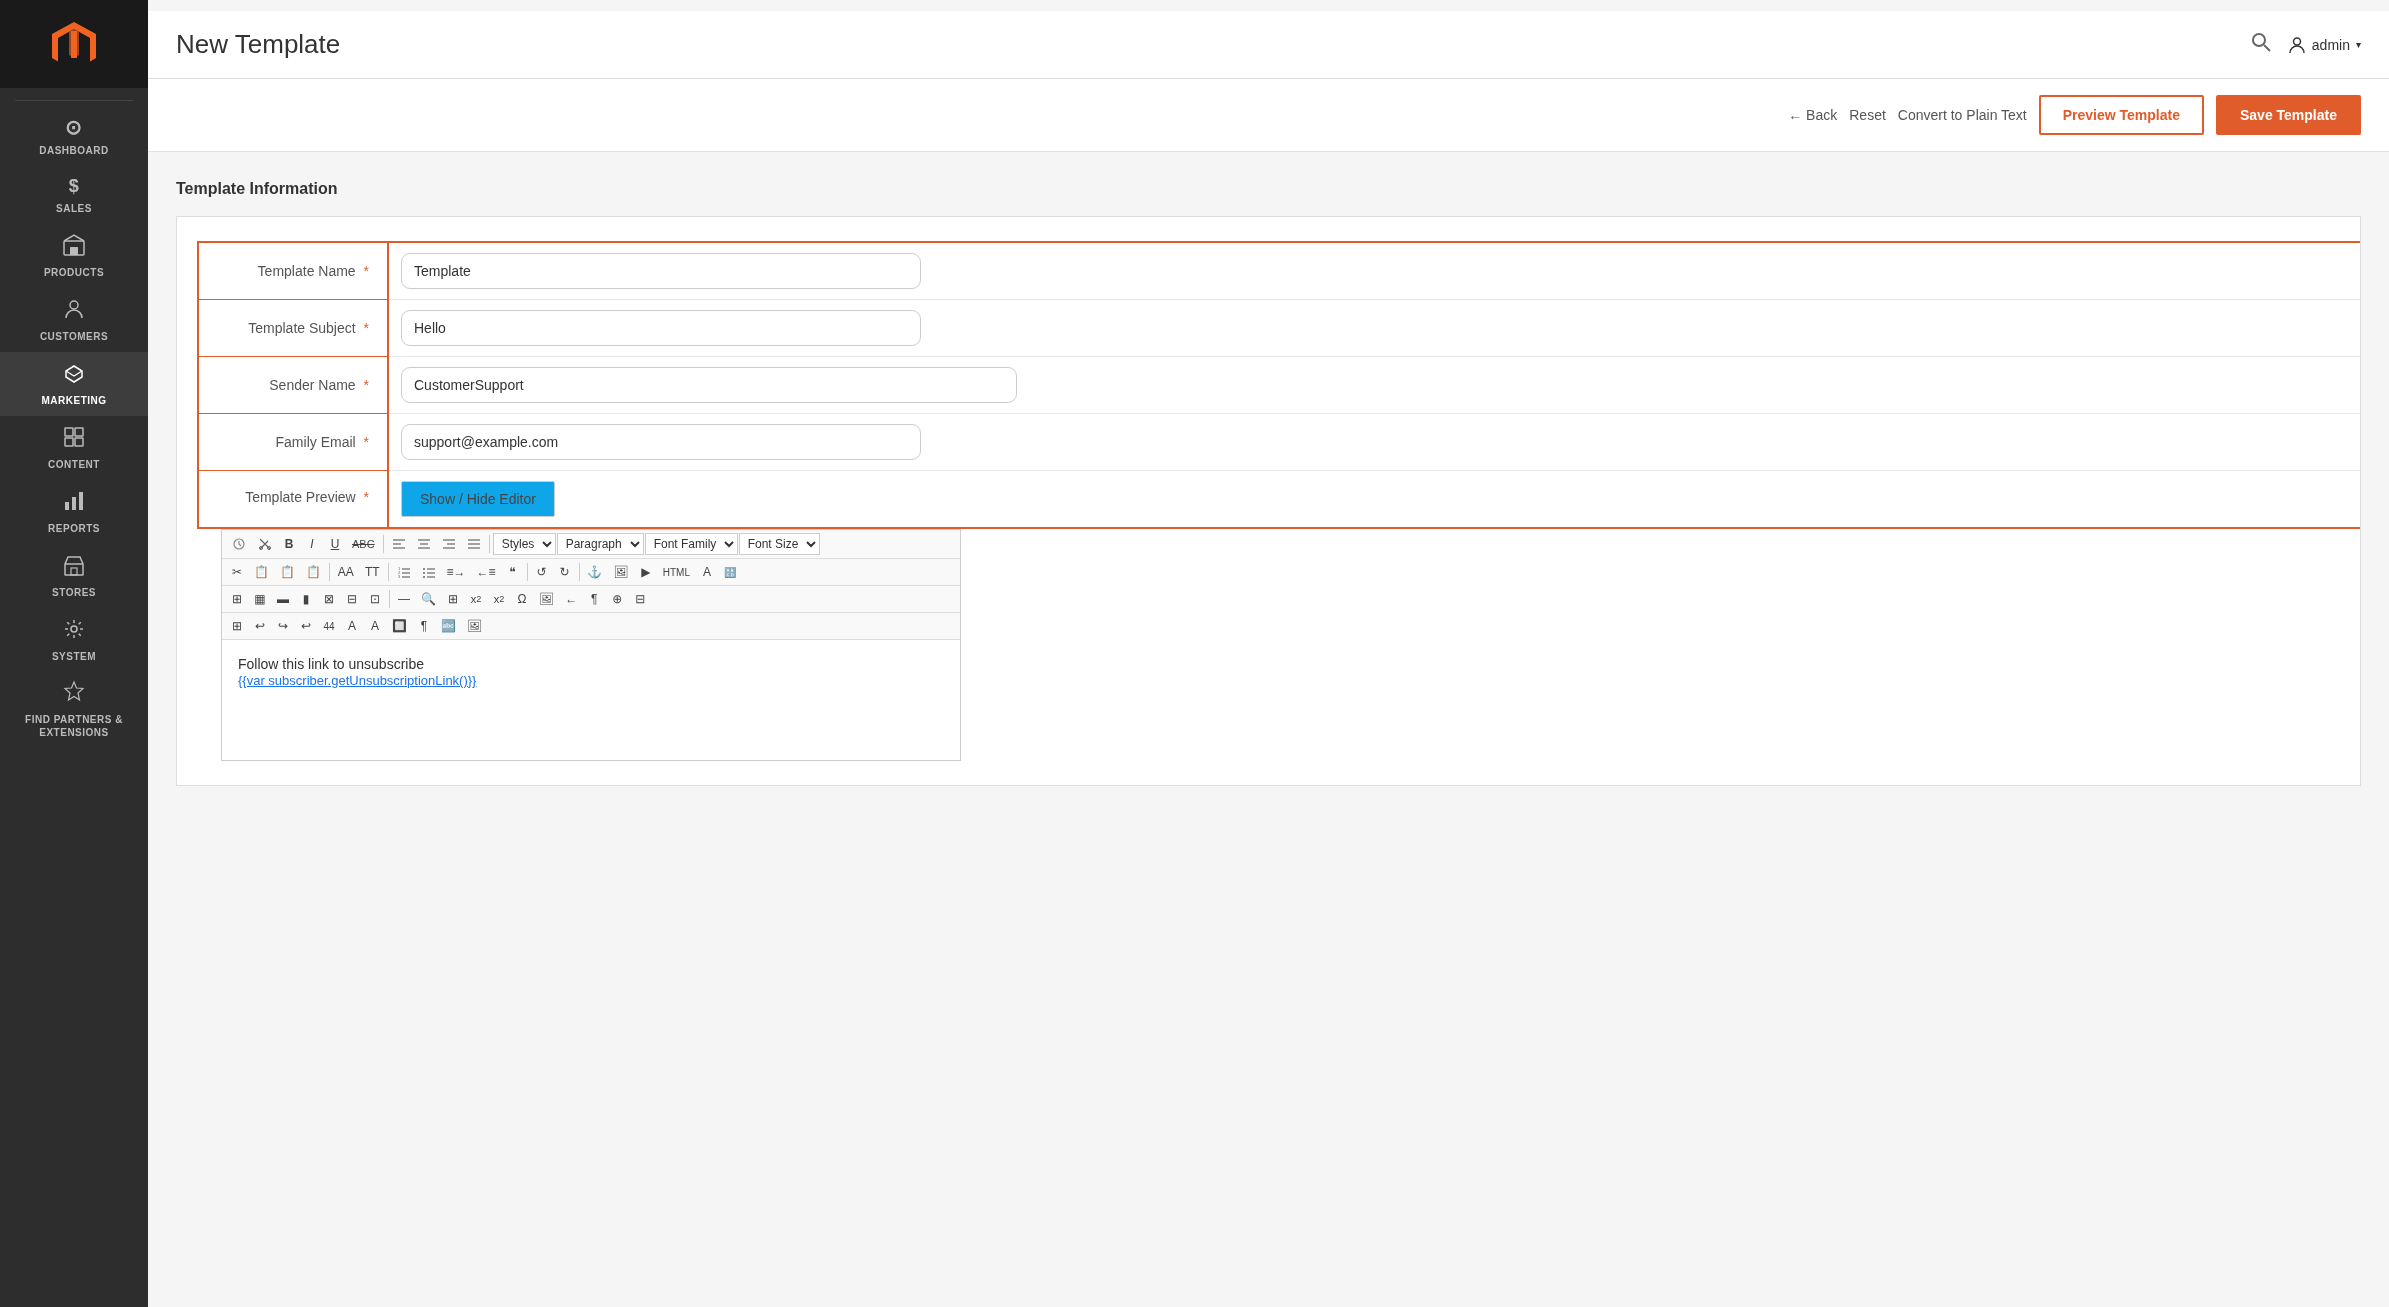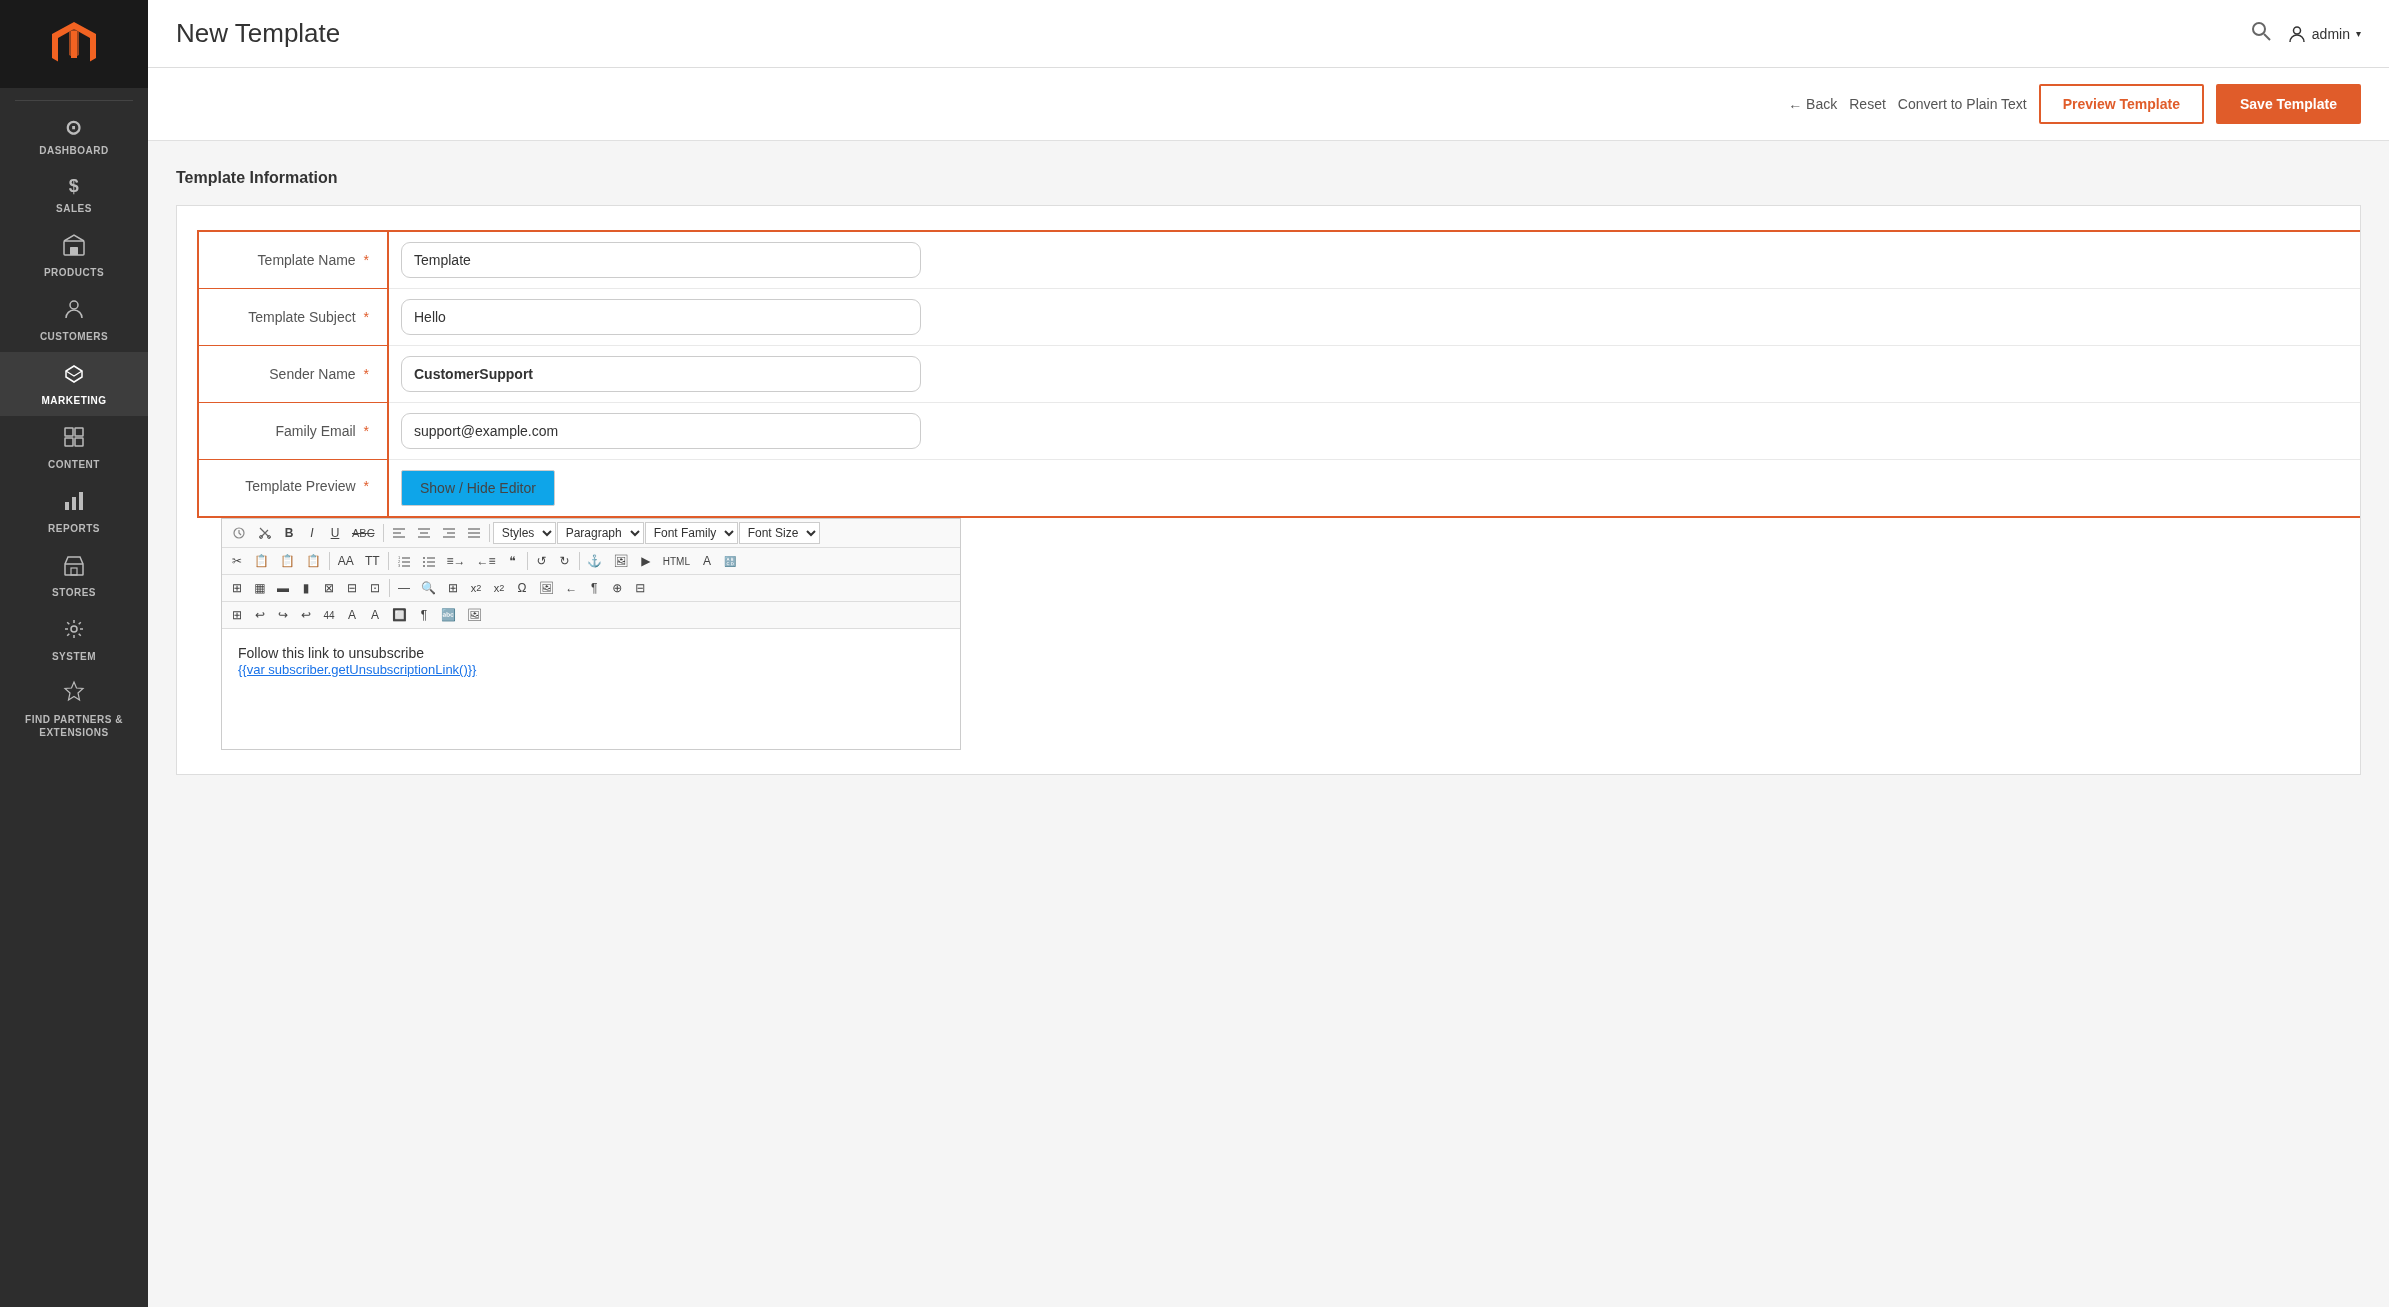--- a/index.html
+++ b/index.html
@@ -51,20 +51,21 @@
     .sidebar-item .icon { font-size: 20px; margin-bottom: 2px; }
     .sidebar-item-label { font-size: 10px; }
     .sidebar-item.marketing { color: #fff; background: #3a3a3a; }
 
     
     .main {
       flex: 1;
       display: flex;
       flex-direction: column;
       overflow: hidden;
+      margin-top: 11px;
     }
 
     
     .top-header {
       background: #fff;
       border-bottom: 1px solid #ddd;
       display: flex;
       align-items: center;
       padding: 0 28px;
       height: 68px;
@@ -397,21 +398,21 @@
                 <input type="text" class="form-input" value="Hello" style="width: 520px;">
               </td>
             </tr>
 
             <tr>
               <td style="border-left: 2px solid #e05c2a; border-right: 2px solid #e05c2a; border-bottom: 1px solid #e05c2a; padding:14px 18px 14px 22px; text-align:right; font-size:14px; color:#555; font-weight:500; white-space:nowrap; background:#fff;">
                 <span>Sender Name</span>
                 <span class="required-star">*</span>
               </td>
               <td style="border-bottom: 1px solid #e9e9e9; padding:10px 12px; background:#fff;">
-                <input type="text" class="form-input" value="CustomerSupport" style="width: 520px; font-weight: bold;">
+                <input type="text" class="form-input" value="CustomerSupport" style="width: 616px;">
               </td>
             </tr>
 
             <tr>
               <td style="border-left: 2px solid #e05c2a; border-right: 2px solid #e05c2a; border-bottom: 1px solid #e05c2a; padding:14px 18px 14px 22px; text-align:right; font-size:14px; color:#555; font-weight:500; white-space:nowrap; background:#fff;">
                 <span>Family Email</span>
                 <span class="required-star">*</span>
               </td>
               <td style="border-bottom: 1px solid #e9e9e9; padding:10px 12px; background:#fff;">
                 <input type="text" class="form-input" value="support@example.com" style="width: 520px;">

